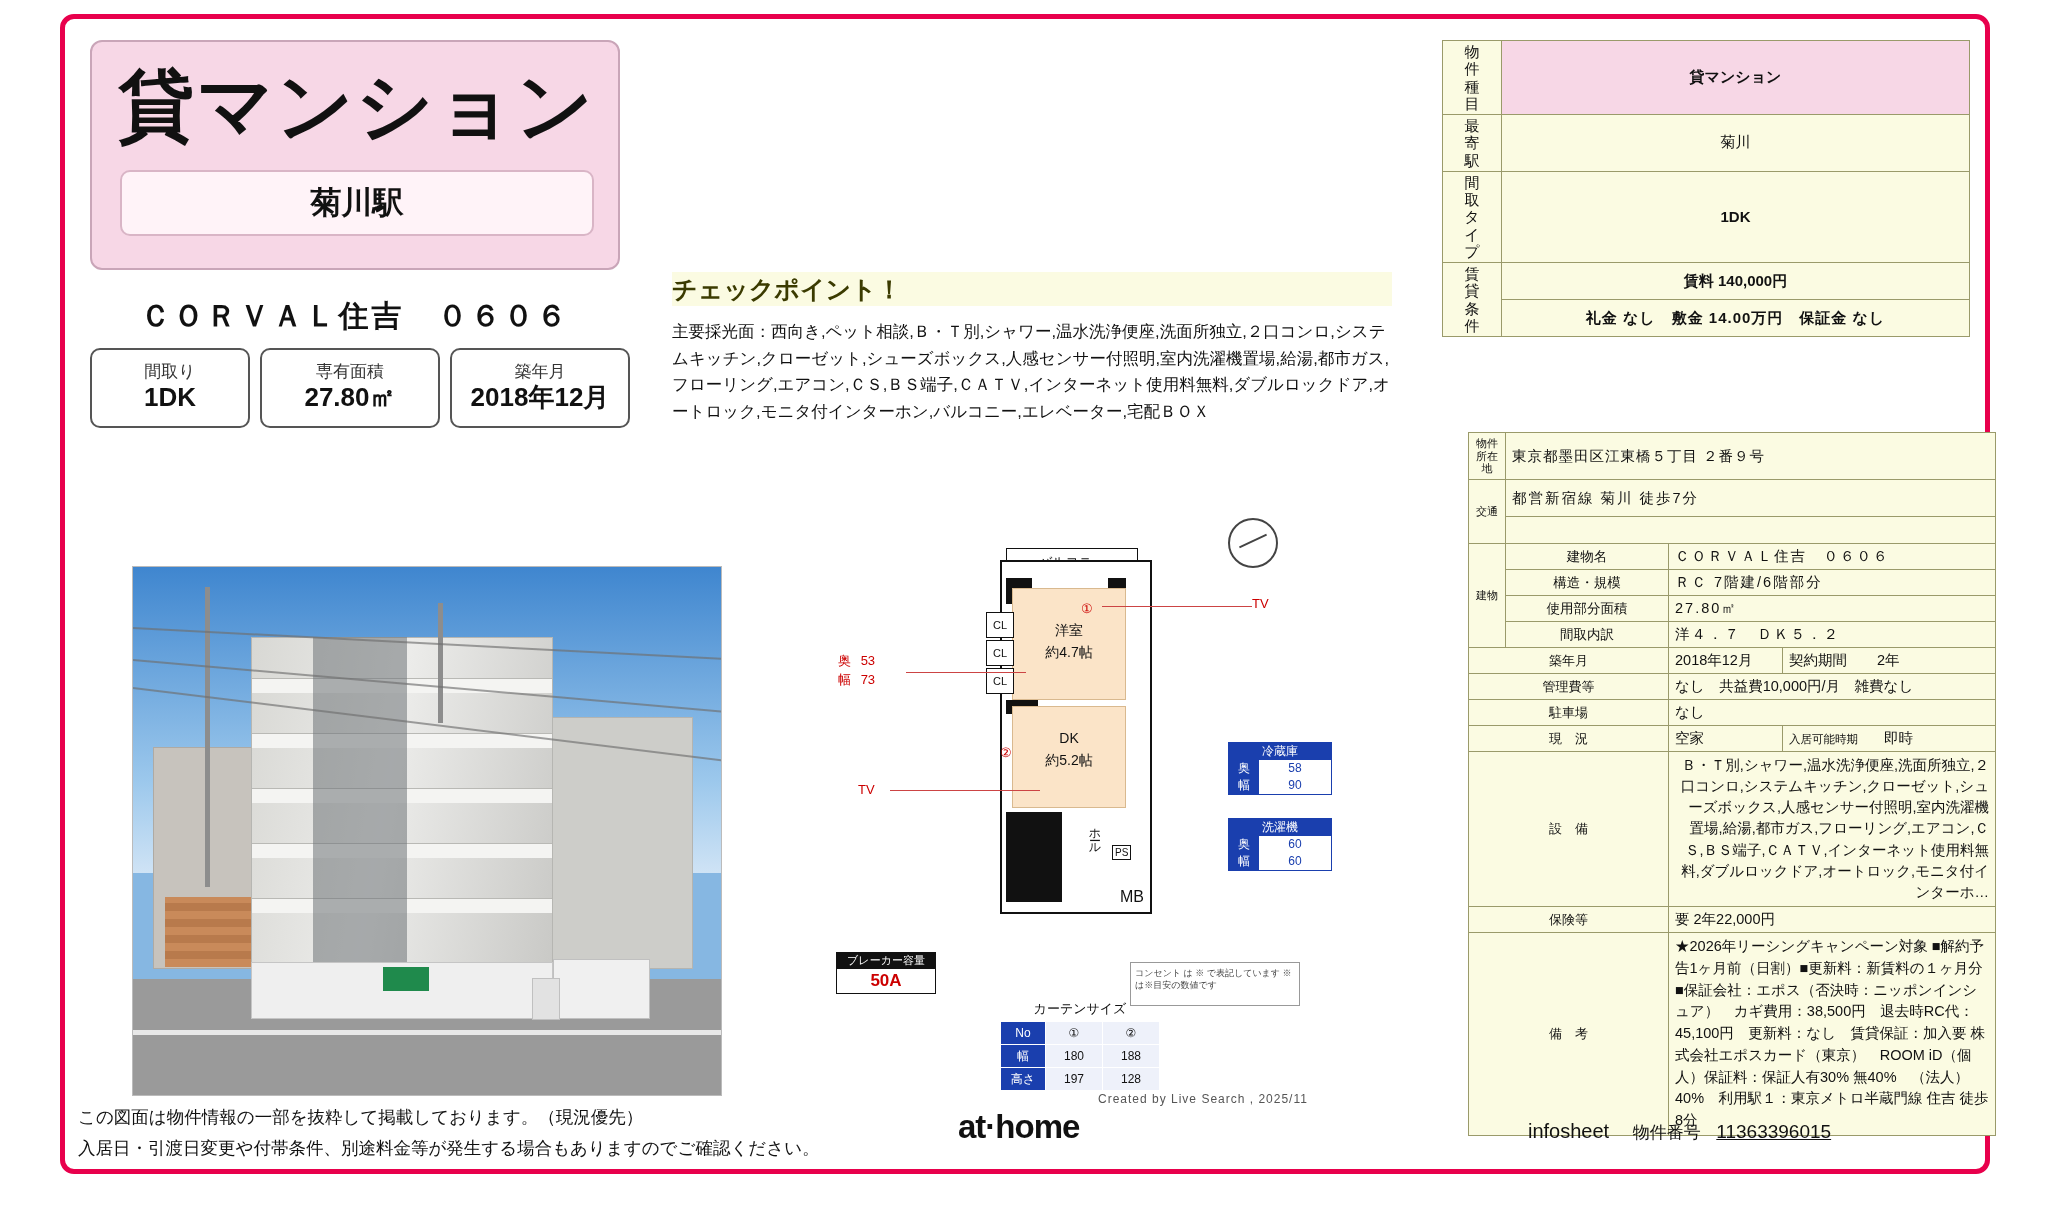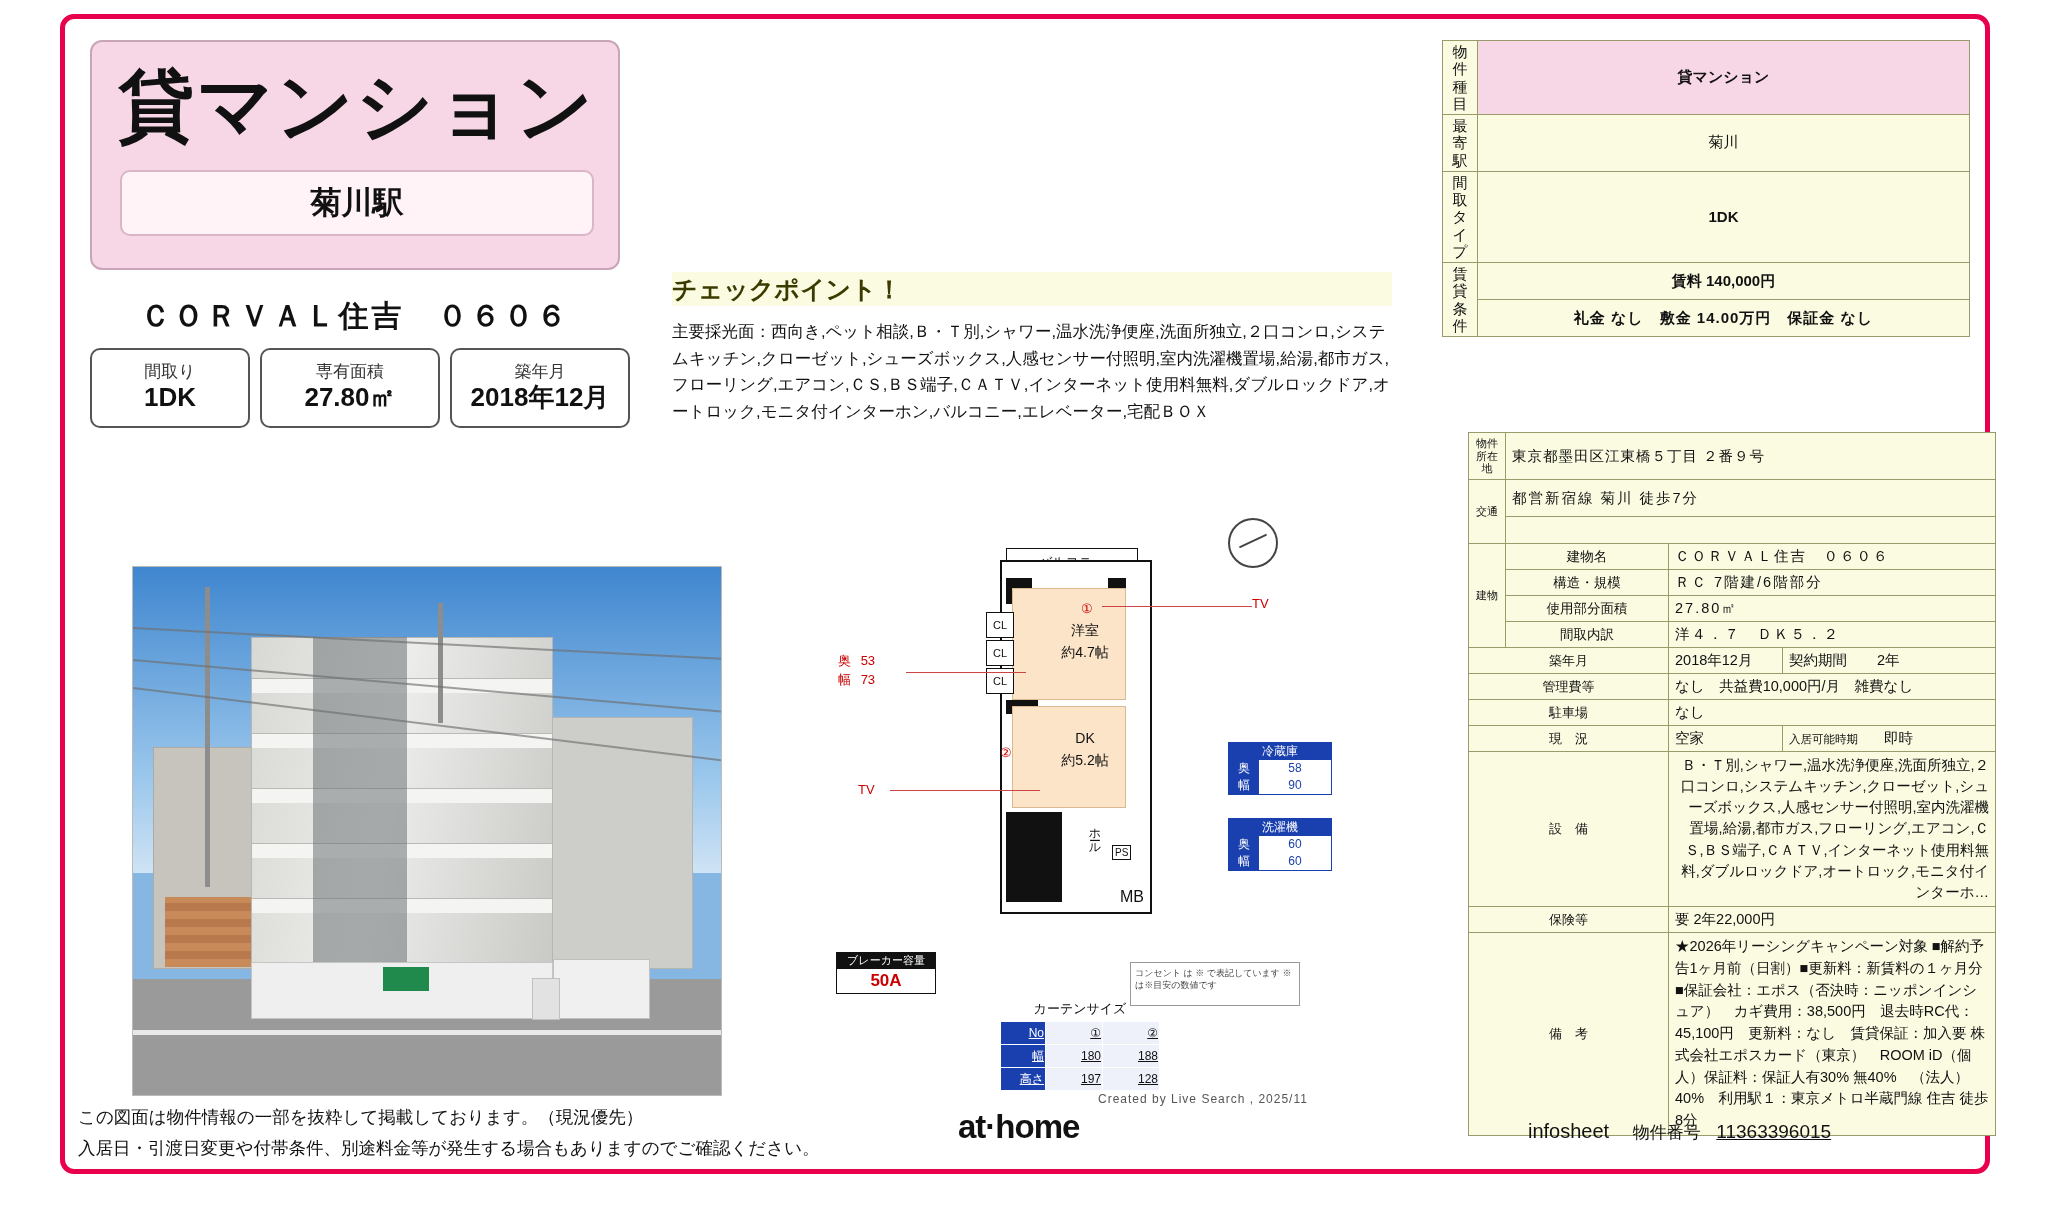--- a/index.html
+++ b/index.html
@@ -83,47 +83,47 @@
   .truck:after{content:"";position:absolute;left:-22px;top:18px;width:26px;height:40px;background:#e2e2e2;border:1px solid #c0c0c0;}
   .pole{position:absolute;width:5px;background:#8d8d8d;}
   .wire{position:absolute;height:2px;background:#6f6f6f;opacity:.65;transform-origin:left center;}
   .compass{position:absolute;left:1228px;top:518px;width:46px;height:46px;border-radius:50%;border:2px solid #444;}
   .compass:after{content:"";position:absolute;left:8px;top:20px;width:30px;height:2px;background:#444;transform:rotate(-25deg);}
   .plan-box{position:absolute;left:1000px;top:560px;width:148px;height:350px;border:2px solid #111;background:#fff;}
   .bal{position:absolute;left:1006px;top:548px;width:130px;height:26px;border:1.5px solid #111;background:#fff;
        font-size:13px;display:flex;align-items:center;justify-content:center;}
   .room-y{position:absolute;left:1012px;top:588px;width:112px;height:110px;background:#fbe4c8;border:1px solid #d9b98f;}
   .room-dk{position:absolute;left:1012px;top:706px;width:112px;height:100px;background:#fbe4c8;border:1px solid #d9b98f;}
-  .room-lbl{position:absolute;width:100%;text-align:center;font-size:14px;line-height:1.35;margin-left:16px;}
+  .room-lbl{position:absolute;width:100%;text-align:center;font-size:14px;line-height:1.35;}
   .cl{position:absolute;left:986px;width:26px;height:24px;border:1.5px solid #111;font-size:11px;
      display:flex;align-items:center;justify-content:center;background:#fff;}
   .blk{position:absolute;background:#111;}
   .tag{position:absolute;font-size:13px;color:#cc0000;}
   .dim-box{position:absolute;width:104px;border:1px solid #1a3fae;box-sizing:border-box;background:#fff;}
   .dim-box .dh{background:#1a3fae;color:#fff;font-size:12px;text-align:center;height:17px;line-height:17px;}
   .dim-box .dr{display:flex;height:17px;font-size:12px;}
   .dim-box .dr .k{width:30px;background:#1a3fae;color:#fff;text-align:center;line-height:17px;}
   .dim-box .dr .v{flex:1;text-align:center;line-height:17px;color:#1a3fae;}
   .breaker{position:absolute;left:836px;top:952px;width:100px;}
   .breaker .bh{background:#111;color:#fff;font-size:11px;text-align:center;height:17px;line-height:17px;}
   .breaker .bv{border:1px solid #111;border-top:none;color:#cc0000;font-size:17px;font-weight:bold;text-align:center;height:24px;line-height:24px;background:#fff;}
   .curtain{position:absolute;left:1000px;top:1000px;width:160px;}
   .curtain .ct{font-size:13px;text-align:center;margin-bottom:3px;}
   .ctable{border-collapse:collapse;width:160px;}
-  .ctable td{border:1px solid #fff;height:20px;font-size:12px;text-align:right;text-decoration:underline;}
+  .ctable td{border:1px solid #fff;height:20px;font-size:12px;text-align:center;}
   .ctable .hd{background:#1a3fae;color:#fff;width:42px;}
   .ctable .cv{background:#eef1fa;color:#111;}
   .note-box{position:absolute;left:1130px;top:962px;width:170px;height:44px;border:1px solid #999;
      font-size:9px;color:#444;padding:4px;box-sizing:border-box;line-height:1.35;background:#fff;}
   .credit{position:absolute;left:1098px;top:1092px;font-size:12px;color:#555;letter-spacing:1px;}
 
   
   .rt{position:absolute;left:1442px;top:40px;width:528px;}
   .rt table{border-collapse:collapse;width:528px;}
-  .rt td{border:1px solid #9a9a6a;font-size:15px;padding:2px 4px;}
+  .rt td{border:1px solid #9a9a6a;font-size:15px;padding:2px 16px;}
   .vlabel{width:26px;background:#fbfbe2;text-align:center;font-size:11px;line-height:1.15;vertical-align:middle;}
   .pinkcell{background:#f7d7e6;text-align:center;font-size:35px;font-weight:bold;padding:8px 0;}
   .ycell{background:#fbfbe2;text-align:center;}
   .big28{font-size:33px;font-weight:normal;}
   .big26{font-size:30px;font-weight:bold;}
   .rent{font-size:30px;font-weight:bold;}
   .cond{font-size:19px;font-weight:bold;text-align:center;letter-spacing:1px;}
 
   .rt2{position:absolute;left:1442px;top:432px;width:528px;padding-left:26px;}
   .rt2 table{border-collapse:collapse;width:528px;}

